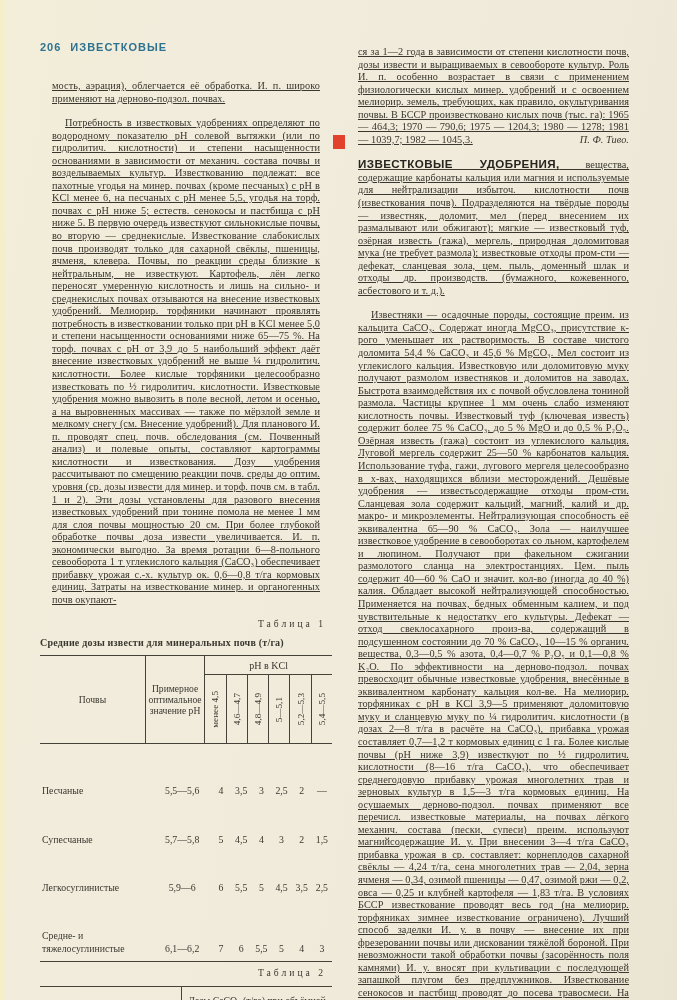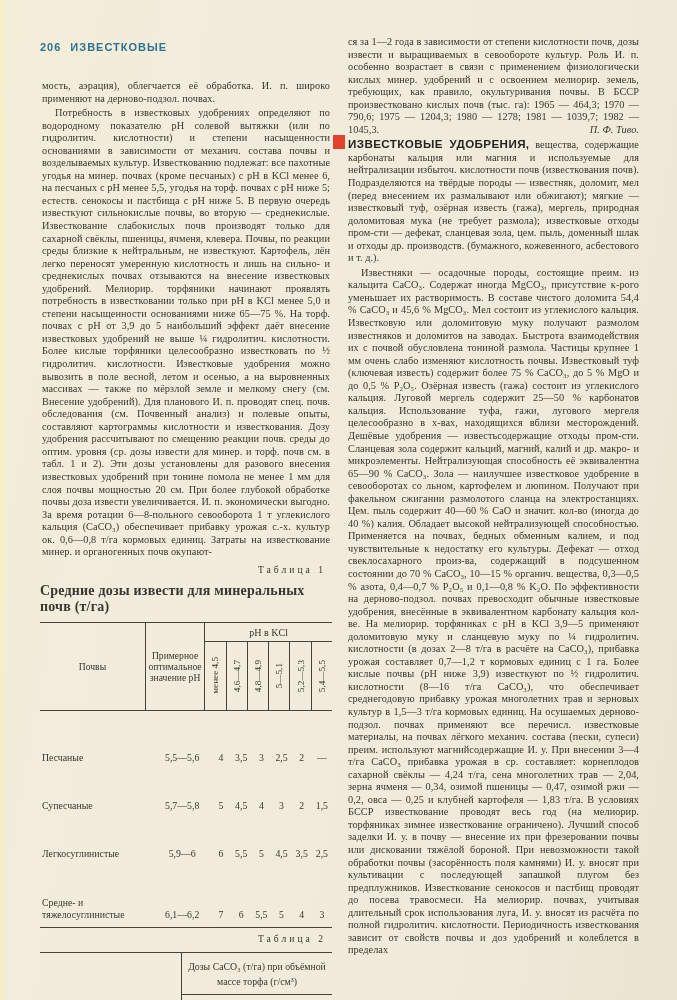--- a/index.html
+++ b/index.html
@@ -12,31 +12,31 @@
         background:linear-gradient(90deg,#f6efc4,rgba(246,239,196,0));}
   .cols{position:absolute;left:40px;top:30px;width:601px;display:flex;gap:14px;}
   .col{width:292px;}
   .col-right{width:295px;padding-top:4px;}
 
   .page-header{font-family:"Liberation Sans","DejaVu Sans",sans-serif;
        font-weight:bold;font-size:11px;letter-spacing:1px;color:#2e7290;
        margin:11px 0 0 0;}
   .page-header .num{margin-right:9px;}
 
-  .para{margin:2px;font-size:10.3px;line-height:12.55px;text-align:justify;
-        letter-spacing:0.05px;}
+  .para{margin:12px;font-size:10.3px;line-height:12.55px;text-align:justify;
+        letter-spacing:0.05px;text-decoration:underline;}
   .indent{text-indent:13px;}
   .first-left{margin-top:27px;}
   .headword{font-family:"Liberation Sans","DejaVu Sans",sans-serif;
         font-weight:bold;font-size:11.6px;letter-spacing:0.4px;color:#26241f;}
   .sig{float:right;font-style:italic;}
 
   .tcaption{font-size:9.6px;letter-spacing:3px;text-align:right;
         margin:5px 6px 8px 0;}
-  .ttitle{font-weight:bold;font-size:14px;margin:8px 0 7px 0;letter-spacing:0.2px;}
+  .ttitle{font-weight:bold;font-size:10px;margin:8px 0 7px 0;letter-spacing:0.2px;}
 
   
   .t1{width:292px;border-top:1.5px solid #45423a;border-bottom:1.5px solid #45423a;
       font-size:9.6px;color:#3a372f;}
   .t1-head{display:flex;border-bottom:1px solid #45423a;align-items:stretch;}
   .t1-soil{width:112px;display:flex;align-items:center;justify-content:center;
       border-right:1px solid #45423a;}
   .t1-opt{width:58px;display:flex;align-items:center;justify-content:center;
       text-align:center;border-right:1px solid #45423a;padding:4px 2px;line-height:11px;}
   .t1-ph{flex:1;display:flex;flex-direction:column;}

